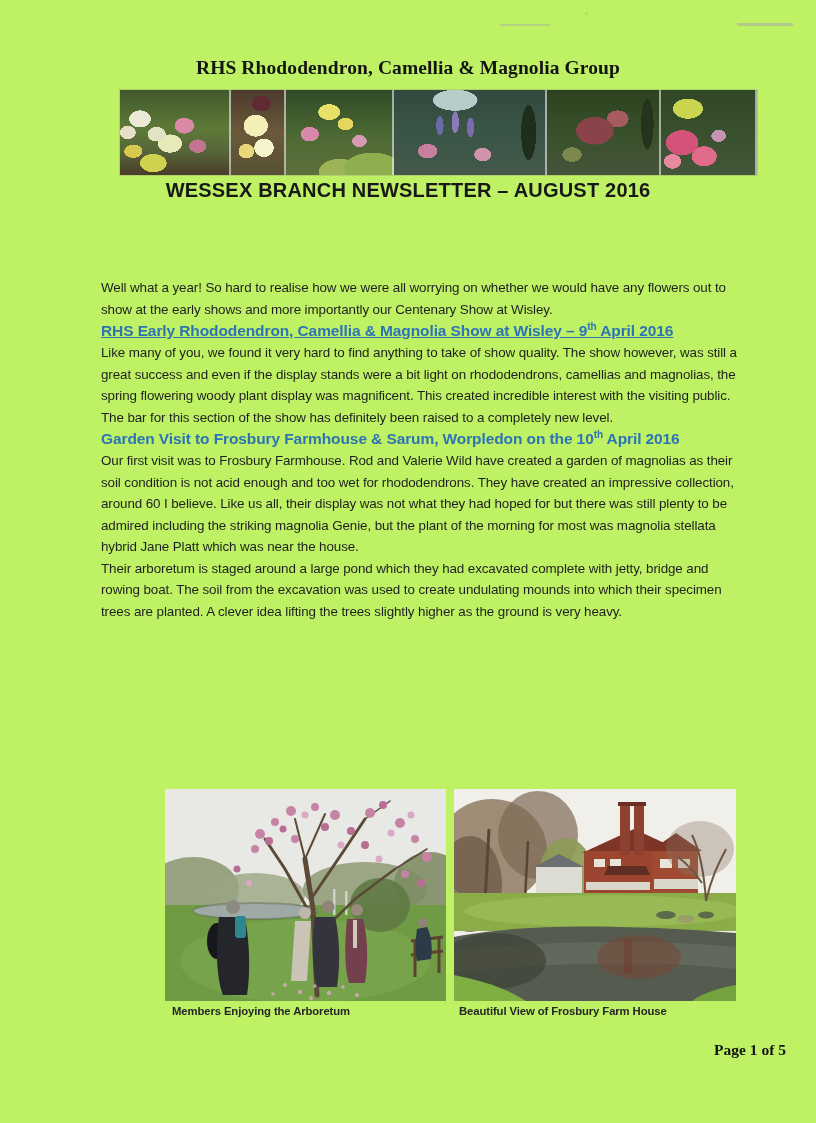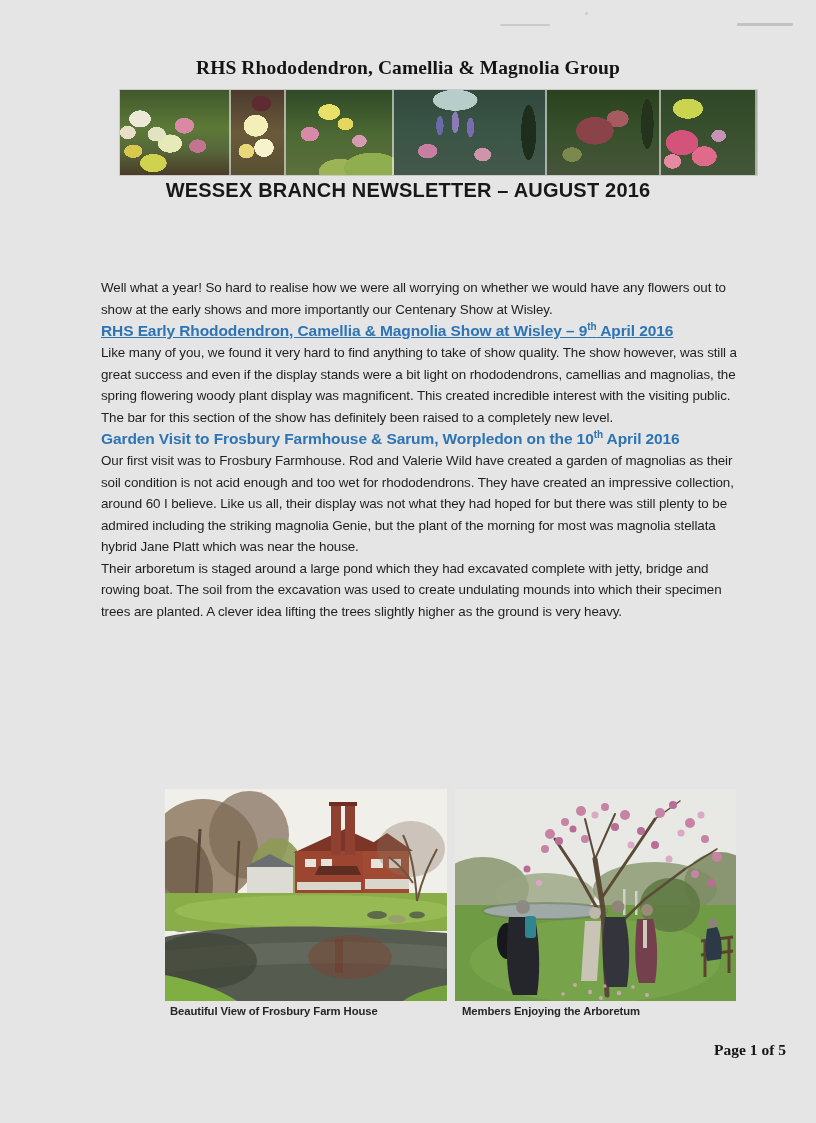--- a/index.html
+++ b/index.html
@@ -1,18 +1,18 @@
 <!DOCTYPE html>
 <html><head>
 <meta charset="utf-8">
 <style>
   html,body{margin:0;padding:0;background:#ffffff;}
   .page{
     position:relative;width:816px;height:1123px;margin:0 auto;
-    background:#e5e5e5;overflow:hidden;
+    background:#bef264;overflow:hidden;
     font-family:"Liberation Sans",sans-serif;color:#1f1f1f;
   }
   
   .artifact{position:absolute;background:#a8a8a8;opacity:.45;border-radius:1px;}
   .a1{left:500px;top:24px;width:50px;height:2px;}
   .a2{left:737px;top:23px;width:56px;height:3px;opacity:.55;}
   .a3{left:585px;top:12px;width:3px;height:3px;opacity:.35;}
 
   .group-title{
     position:absolute;top:57px;left:0;width:100%;text-align:center;
@@ -141,20 +141,109 @@
 
     <p class="sec-heading mt-h2"><span>Garden Visit to Frosbury Farmhouse &amp; Sarum, Worpledon on the 10</span><sup>th</sup><span> April 2016</span></p>
 
     <p class="mt-p3">Our first visit was to Frosbury Farmhouse. Rod and Valerie Wild have created a garden of magnolias as their soil condition is not acid enough and too wet for rhododendrons. They have created an impressive collection, around 60 I believe. Like us all, their display was not what they had hoped for but there was still plenty to be admired including the striking magnolia Genie, but the plant of the morning for most was magnolia stellata hybrid Jane Platt which was near the house.</p>
     <p class="mt-p4">Their arboretum is staged around a large pond which they had excavated complete with jetty, bridge and rowing boat. The soil from the excavation was used to create undulating mounds into which their specimen trees are planted. A clever idea lifting the trees slightly higher as the ground is very heavy.</p>
   </div>
 
   <div class="photo-row">
 
     <figure>
+      <svg class="photo" width="281" height="212" viewBox="0 0 281 212">
+        <rect width="281" height="118" fill="#e8e9e4"></rect>
+        <ellipse cx="28" cy="100" rx="46" ry="32" fill="#8d9a74" opacity=".9"></ellipse>
+        <ellipse cx="90" cy="106" rx="50" ry="22" fill="#9aa582" opacity=".8"></ellipse>
+        <ellipse cx="200" cy="100" rx="62" ry="27" fill="#87956c" opacity=".8"></ellipse>
+        <ellipse cx="265" cy="95" rx="36" ry="32" fill="#7e8d64" opacity=".9"></ellipse>
+        <rect y="116" width="281" height="96" fill="#6f9b45"></rect>
+        <ellipse cx="140" cy="172" rx="125" ry="42" fill="#7fae52" opacity=".5"></ellipse>
+        <ellipse cx="215" cy="116" rx="30" ry="27" fill="#5f7a44" opacity=".9"></ellipse>
+        <ellipse cx="90" cy="122" rx="62" ry="8" fill="#9fa9a5"></ellipse>
+        <ellipse cx="90" cy="122" rx="62" ry="8" fill="none" stroke="#5d6b52" stroke-width="2" opacity=".45"></ellipse>
+        <rect x="168" y="100" width="2.5" height="26" fill="#cfd2c8"></rect>
+        <rect x="180" y="102" width="2.5" height="24" fill="#cfd2c8"></rect>
+        <g stroke="#5c4a38" fill="none" stroke-linecap="round">
+          <path d="M152 206 L148 120 L140 70" stroke-width="5"></path>
+          <path d="M148 130 L120 80 L100 50" stroke-width="3"></path>
+          <path d="M146 110 L180 60 L200 30" stroke-width="3"></path>
+          <path d="M149 150 L190 110 L230 80" stroke-width="2.5"></path>
+          <path d="M140 70 L130 30" stroke-width="2"></path>
+          <path d="M140 70 L160 25" stroke-width="2"></path>
+          <path d="M200 30 L225 12" stroke-width="1.5"></path>
+          <path d="M230 80 L262 60" stroke-width="1.5"></path>
+        </g>
+        <g fill="#c783a6">
+          <circle cx="95" cy="45" r="5"></circle>
+            <circle cx="110" cy="33" r="4"></circle>
+            <circle cx="126" cy="22" r="5"></circle>
+          <circle cx="150" cy="18" r="4"></circle>
+            <circle cx="170" cy="26" r="5"></circle>
+            <circle cx="205" cy="24" r="5"></circle>
+          <circle cx="235" cy="34" r="5"></circle>
+            <circle cx="250" cy="50" r="4"></circle>
+            <circle cx="262" cy="68" r="5"></circle>
+          <circle cx="90" cy="60" r="4"></circle>
+            <circle cx="240" cy="85" r="4"></circle>
+            <circle cx="130" cy="50" r="4"></circle>
+        </g>
+        <g fill="#b96d95">
+          <circle cx="104" cy="52" r="4"></circle>
+            <circle cx="118" cy="40" r="3.5"></circle>
+            <circle cx="160" cy="38" r="4"></circle>
+          <circle cx="186" cy="42" r="4"></circle>
+            <circle cx="218" cy="16" r="4"></circle>
+            <circle cx="256" cy="94" r="4"></circle>
+          <circle cx="72" cy="80" r="3.5"></circle>
+            <circle cx="200" cy="56" r="4"></circle>
+        </g>
+        <g fill="#daa9c4">
+          <circle cx="140" cy="26" r="3.5"></circle>
+            <circle cx="176" cy="56" r="3.5"></circle>
+            <circle cx="226" cy="44" r="3.5"></circle>
+          <circle cx="246" cy="26" r="3.5"></circle>
+            <circle cx="84" cy="94" r="3"></circle>
+            <circle cx="214" cy="70" r="3.5"></circle>
+        </g>
+        <g fill="#d8a8c0" opacity=".85">
+          <circle cx="120" cy="196" r="2"></circle>
+            <circle cx="135" cy="203" r="2.2"></circle>
+            <circle cx="150" cy="197" r="1.8"></circle>
+          <circle cx="164" cy="204" r="2.2"></circle>
+            <circle cx="178" cy="198" r="1.8"></circle>
+            <circle cx="192" cy="206" r="2"></circle>
+          <circle cx="108" cy="205" r="1.8"></circle>
+            <circle cx="146" cy="209" r="2"></circle>
+        </g>
+        <ellipse cx="52" cy="152" rx="10" ry="18" fill="#17181c"></ellipse>
+        <circle cx="68" cy="118" r="7" fill="#8d8a84"></circle>
+        <path d="M54 128 C50 160 52 192 58 206 L82 206 C86 180 84 150 80 128 Z" fill="#24262b"></path>
+        <rect x="70" y="127" width="11" height="22" rx="3" fill="#2e8691"></rect>
+        <circle cx="140" cy="124" r="6" fill="#bfb7a8"></circle>
+        <path d="M130 132 L126 192 L142 192 L146 132 Z" fill="#c9c4b6"></path>
+        <circle cx="163" cy="118" r="6.5" fill="#8f8578"></circle>
+        <path d="M150 128 C146 160 148 186 152 198 L172 198 C176 170 174 145 170 128 Z" fill="#33343c"></path>
+        <circle cx="192" cy="121" r="6" fill="#9a8a7a"></circle>
+        <path d="M182 130 C179 160 180 181 184 194 L200 194 C204 168 202 145 198 130 Z" fill="#74404e"></path>
+        <rect x="188" y="131" width="4" height="28" fill="#cfc9bd"></rect>
+        <g stroke="#5d432f" stroke-width="3" fill="none">
+          <path d="M246 152 L278 148"></path>
+            <path d="M246 166 L278 162"></path>
+          <path d="M250 152 L250 188"></path>
+            <path d="M274 148 L274 184"></path>
+        </g>
+        <circle cx="258" cy="134" r="5" fill="#8d8478"></circle>
+        <path d="M252 140 C250 155 250 165 252 172 L266 170 C268 158 266 146 262 138 Z" fill="#2c3a47"></path>
+      </svg>
+      <figcaption class="cap-right">Members Enjoying the Arboretum</figcaption>
+    </figure>
+
+    <figure>
       <svg class="photo" width="282" height="212" viewBox="0 0 282 212">
         <rect width="282" height="146" fill="#f0efea"></rect>
         <ellipse cx="38" cy="62" rx="55" ry="52" fill="#8f7a63" opacity=".85"></ellipse>
         <ellipse cx="84" cy="46" rx="40" ry="44" fill="#7d6a55" opacity=".7"></ellipse>
         <ellipse cx="16" cy="95" rx="32" ry="48" fill="#6e5b49" opacity=".8"></ellipse>
         <path d="M30 132 L35 40" stroke="#5a4636" stroke-width="3" fill="none"></path>
         <path d="M70 130 L74 52" stroke="#5a4636" stroke-width="2.5" fill="none"></path>
         <ellipse cx="112" cy="86" rx="27" ry="37" fill="#8c9a55" opacity=".9"></ellipse>
         <path d="M80 78 L105 65 L130 78 Z" fill="#6b6f72"></path>
         <rect x="82" y="78" width="46" height="27" fill="#dcdcd4"></rect>
@@ -188,106 +277,17 @@
         <path d="M0 162 C80 152 200 150 282 158 L282 180 C200 170 80 174 0 184 Z" fill="#6c7165" opacity=".6"></path>
         <ellipse cx="185" cy="168" rx="42" ry="22" fill="#7a4332" opacity=".5"></ellipse>
         <rect x="170" y="150" width="8" height="34" fill="#6e3a2b" opacity=".5"></rect>
         <ellipse cx="40" cy="172" rx="52" ry="28" fill="#3e4336" opacity=".7"></ellipse>
         <path d="M0 212 L0 186 C30 192 54 200 72 212 Z" fill="#7fae43"></path>
         <path d="M282 212 L282 196 C260 200 246 206 238 212 Z" fill="#74a23e"></path>
       </svg>
       <figcaption class="cap-left">Beautiful View of Frosbury Farm House</figcaption>
     </figure>
 
-    <figure>
-      <svg class="photo" width="281" height="212" viewBox="0 0 281 212">
-        <rect width="281" height="118" fill="#e8e9e4"></rect>
-        <ellipse cx="28" cy="100" rx="46" ry="32" fill="#8d9a74" opacity=".9"></ellipse>
-        <ellipse cx="90" cy="106" rx="50" ry="22" fill="#9aa582" opacity=".8"></ellipse>
-        <ellipse cx="200" cy="100" rx="62" ry="27" fill="#87956c" opacity=".8"></ellipse>
-        <ellipse cx="265" cy="95" rx="36" ry="32" fill="#7e8d64" opacity=".9"></ellipse>
-        <rect y="116" width="281" height="96" fill="#6f9b45"></rect>
-        <ellipse cx="140" cy="172" rx="125" ry="42" fill="#7fae52" opacity=".5"></ellipse>
-        <ellipse cx="215" cy="116" rx="30" ry="27" fill="#5f7a44" opacity=".9"></ellipse>
-        <ellipse cx="90" cy="122" rx="62" ry="8" fill="#9fa9a5"></ellipse>
-        <ellipse cx="90" cy="122" rx="62" ry="8" fill="none" stroke="#5d6b52" stroke-width="2" opacity=".45"></ellipse>
-        <rect x="168" y="100" width="2.5" height="26" fill="#cfd2c8"></rect>
-        <rect x="180" y="102" width="2.5" height="24" fill="#cfd2c8"></rect>
-        <g stroke="#5c4a38" fill="none" stroke-linecap="round">
-          <path d="M152 206 L148 120 L140 70" stroke-width="5"></path>
-          <path d="M148 130 L120 80 L100 50" stroke-width="3"></path>
-          <path d="M146 110 L180 60 L200 30" stroke-width="3"></path>
-          <path d="M149 150 L190 110 L230 80" stroke-width="2.5"></path>
-          <path d="M140 70 L130 30" stroke-width="2"></path>
-          <path d="M140 70 L160 25" stroke-width="2"></path>
-          <path d="M200 30 L225 12" stroke-width="1.5"></path>
-          <path d="M230 80 L262 60" stroke-width="1.5"></path>
-        </g>
-        <g fill="#c783a6">
-          <circle cx="95" cy="45" r="5"></circle>
-            <circle cx="110" cy="33" r="4"></circle>
-            <circle cx="126" cy="22" r="5"></circle>
-          <circle cx="150" cy="18" r="4"></circle>
-            <circle cx="170" cy="26" r="5"></circle>
-            <circle cx="205" cy="24" r="5"></circle>
-          <circle cx="235" cy="34" r="5"></circle>
-            <circle cx="250" cy="50" r="4"></circle>
-            <circle cx="262" cy="68" r="5"></circle>
-          <circle cx="90" cy="60" r="4"></circle>
-            <circle cx="240" cy="85" r="4"></circle>
-            <circle cx="130" cy="50" r="4"></circle>
-        </g>
-        <g fill="#b96d95">
-          <circle cx="104" cy="52" r="4"></circle>
-            <circle cx="118" cy="40" r="3.5"></circle>
-            <circle cx="160" cy="38" r="4"></circle>
-          <circle cx="186" cy="42" r="4"></circle>
-            <circle cx="218" cy="16" r="4"></circle>
-            <circle cx="256" cy="94" r="4"></circle>
-          <circle cx="72" cy="80" r="3.5"></circle>
-            <circle cx="200" cy="56" r="4"></circle>
-        </g>
-        <g fill="#daa9c4">
-          <circle cx="140" cy="26" r="3.5"></circle>
-            <circle cx="176" cy="56" r="3.5"></circle>
-            <circle cx="226" cy="44" r="3.5"></circle>
-          <circle cx="246" cy="26" r="3.5"></circle>
-            <circle cx="84" cy="94" r="3"></circle>
-            <circle cx="214" cy="70" r="3.5"></circle>
-        </g>
-        <g fill="#d8a8c0" opacity=".85">
-          <circle cx="120" cy="196" r="2"></circle>
-            <circle cx="135" cy="203" r="2.2"></circle>
-            <circle cx="150" cy="197" r="1.8"></circle>
-          <circle cx="164" cy="204" r="2.2"></circle>
-            <circle cx="178" cy="198" r="1.8"></circle>
-            <circle cx="192" cy="206" r="2"></circle>
-          <circle cx="108" cy="205" r="1.8"></circle>
-            <circle cx="146" cy="209" r="2"></circle>
-        </g>
-        <ellipse cx="52" cy="152" rx="10" ry="18" fill="#17181c"></ellipse>
-        <circle cx="68" cy="118" r="7" fill="#8d8a84"></circle>
-        <path d="M54 128 C50 160 52 192 58 206 L82 206 C86 180 84 150 80 128 Z" fill="#24262b"></path>
-        <rect x="70" y="127" width="11" height="22" rx="3" fill="#2e8691"></rect>
-        <circle cx="140" cy="124" r="6" fill="#bfb7a8"></circle>
-        <path d="M130 132 L126 192 L142 192 L146 132 Z" fill="#c9c4b6"></path>
-        <circle cx="163" cy="118" r="6.5" fill="#8f8578"></circle>
-        <path d="M150 128 C146 160 148 186 152 198 L172 198 C176 170 174 145 170 128 Z" fill="#33343c"></path>
-        <circle cx="192" cy="121" r="6" fill="#9a8a7a"></circle>
-        <path d="M182 130 C179 160 180 181 184 194 L200 194 C204 168 202 145 198 130 Z" fill="#74404e"></path>
-        <rect x="188" y="131" width="4" height="28" fill="#cfc9bd"></rect>
-        <g stroke="#5d432f" stroke-width="3" fill="none">
-          <path d="M246 152 L278 148"></path>
-            <path d="M246 166 L278 162"></path>
-          <path d="M250 152 L250 188"></path>
-            <path d="M274 148 L274 184"></path>
-        </g>
-        <circle cx="258" cy="134" r="5" fill="#8d8478"></circle>
-        <path d="M252 140 C250 155 250 165 252 172 L266 170 C268 158 266 146 262 138 Z" fill="#2c3a47"></path>
-      </svg>
-      <figcaption class="cap-right">Members Enjoying the Arboretum</figcaption>
-    </figure>
-
   </div>
 
   <div class="page-footer">Page 1 of 5</div>
 
 </div>
 
 </body></html>

